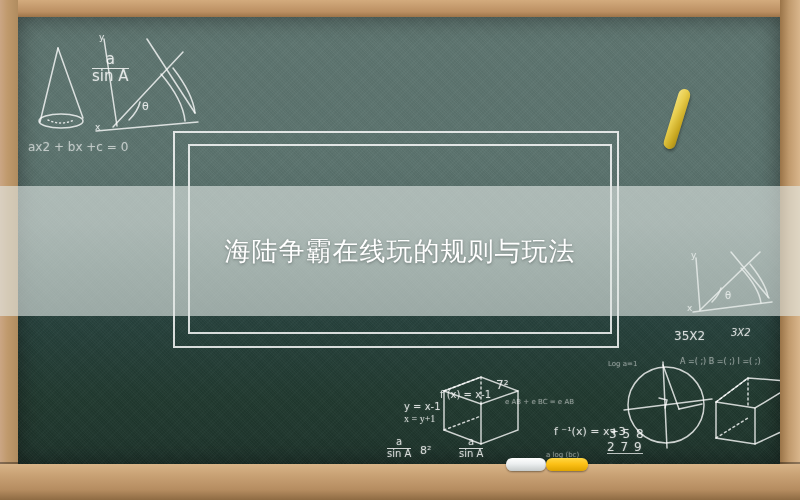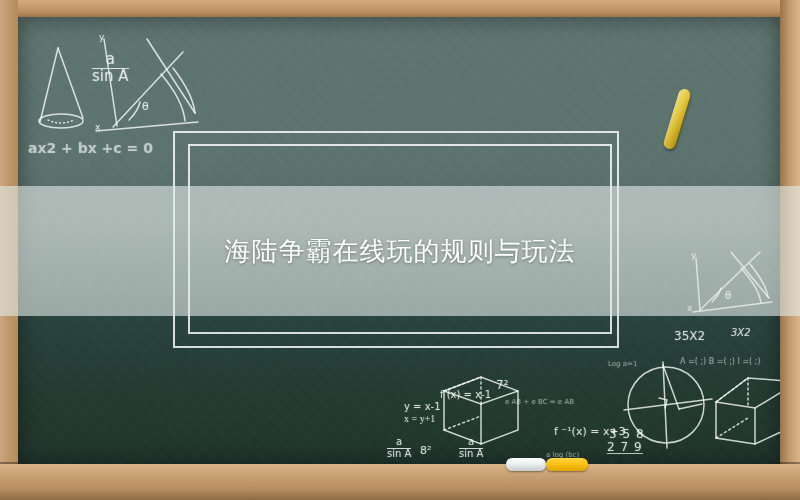--- a/index.html
+++ b/index.html
@@ -216,21 +216,21 @@
         </g>
       </g>
     </svg>
 
     <div class="chalk-layer">
 
       <div class="chalk-text frac" style="left:92px; top:52px; font-size:15px;">
         <span class="num">a</span>
         <span class="den">sin A</span>
       </div>
-      <div class="chalk-text" style="left:28px; top:140px; font-size:14px; opacity:.75;font-weight:bold;">ax2 + bx +c = 0</div>
+      <div class="chalk-text" style="left:28px; top:140px; font-size:12px; opacity:.75;">ax2 + bx +c = 0</div>
       <div class="chalk-text" style="left:99px; top:32px; font-size:9px;">y</div>
       <div class="chalk-text" style="left:95px; top:122px; font-size:9px;">x</div>
       <div class="chalk-text" style="left:142px; top:100px; font-size:11px;">θ</div>
 
       <div class="chalk-text" style="left:691px; top:250px; font-size:9px;">y</div>
       <div class="chalk-text" style="left:687px; top:303px; font-size:9px;">x</div>
       <div class="chalk-text" style="left:725px; top:290px; font-size:10px;">θ</div>
 
       <div class="chalk-text" style="left:396px; top:389px; font-size:10px;margin-left:44px;">f (x)  =  x-1</div>
       <div class="chalk-text" style="left:404px; top:401px; font-size:10px;text-align:right;">y  =  x-1</div>

